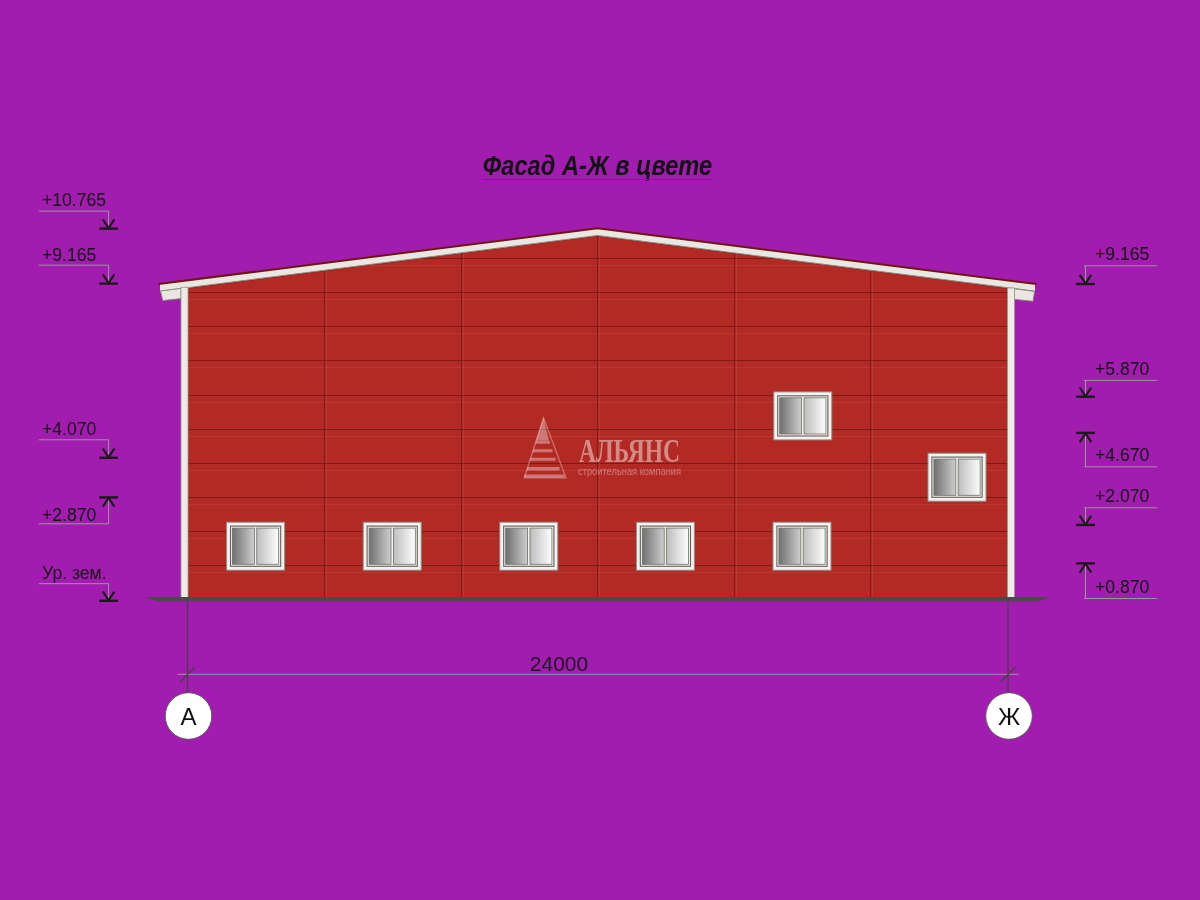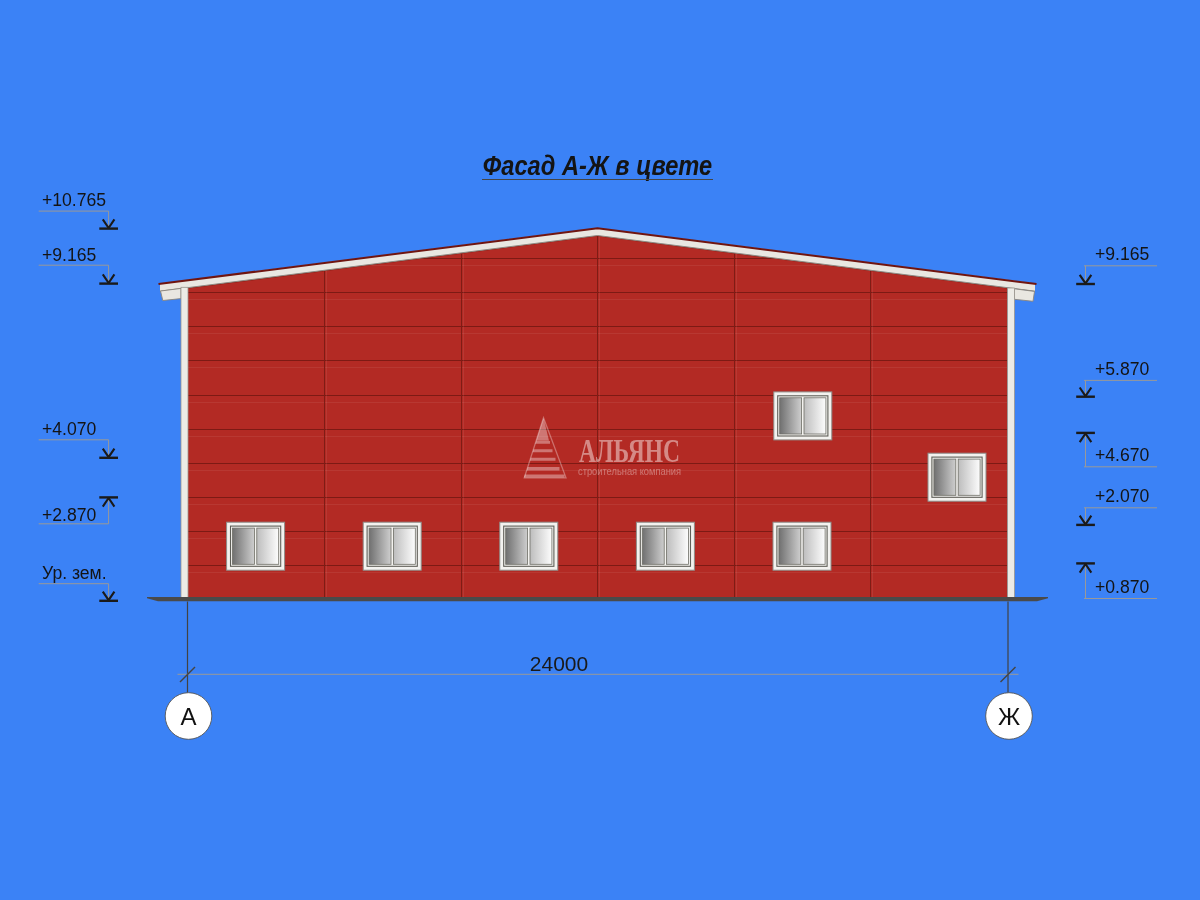--- a/index.html
+++ b/index.html
@@ -1,16 +1,16 @@
 <!DOCTYPE html>
 <html><head>
 <meta charset="utf-8">
 <style>
   html,body{margin:0;padding:0;background:#ffffff;}
-  #page{position:relative;width:1200px;height:900px;background:#3b82f6;overflow:hidden;
+  #page{position:relative;width:1200px;height:900px;background:#a21caf;overflow:hidden;
         font-family:"Liberation Sans", sans-serif;
         -webkit-font-smoothing:antialiased;}
 </style>
 </head>
 <body>
 <div id="page">
 <svg width="1200" height="900" viewBox="0 0 1200 900">
 <defs>
   <clipPath id="wallclip">
     <polygon points="188,287.8 597.5,235.5 1007.5,287.8 1007.5,597.5 188,597.5"></polygon>

